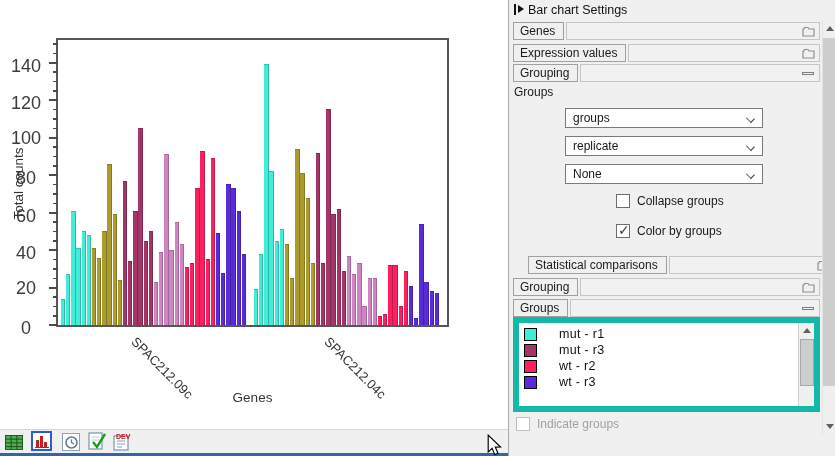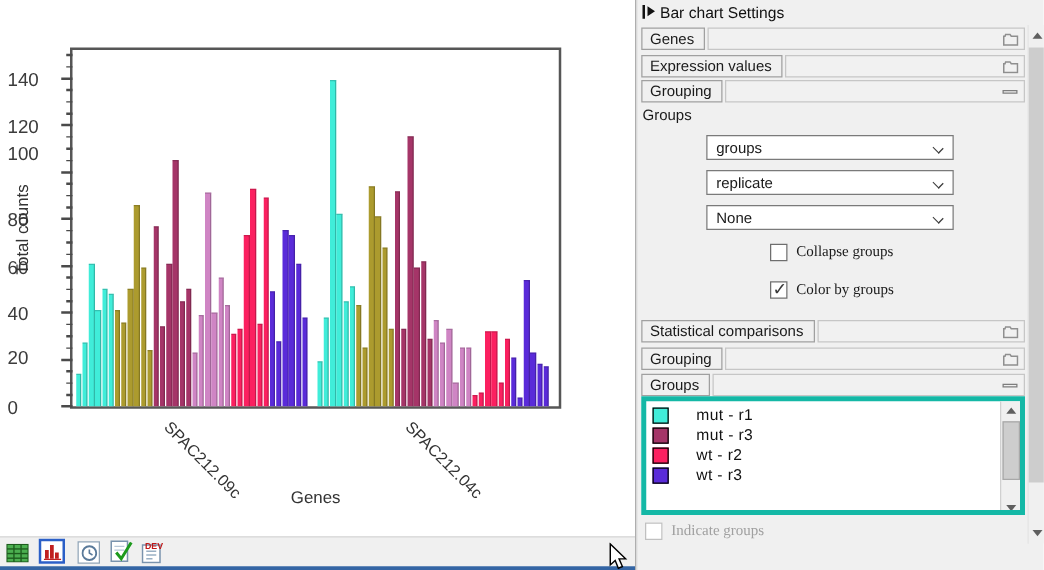--- a/index.html
+++ b/index.html
@@ -5,21 +5,21 @@
   * { margin:0; padding:0; box-sizing:border-box; }
   html,body { width:835px; height:456px; overflow:hidden; }
   body { font-family:"Liberation Sans", sans-serif; font-size:12px; color:#1a1a1a; background:#fff; }
   .app { position:relative; width:835px; height:456px; background:#fff; }
 
   
   .chart-pane { position:absolute; left:0; top:0; width:508px; height:429px; background:#fff; }
   .plot-box { position:absolute; left:56px; top:38px; width:393px; height:289px; border:2px solid #565656; background:#fff; }
   .bar { position:absolute; border-top:1px solid rgba(0,0,0,0.18); border-right:1px solid rgba(0,0,0,0.22); }
   .ytick { position:absolute; background:#4a4a4a; height:2px; }
-  .ytick-label { position:absolute; width:40px; text-align:left; font-size:15px; color:#3c3c3c; }
+  .ytick-label { position:absolute; width:40px; text-align:center; font-size:18px; color:#3c3c3c; }
   .y-axis-title { position:absolute; left:-62px; top:176px; width:160px; text-align:center; font-size:13.5px; color:#333;
                   transform:rotate(-90deg); transform-origin:center; }
   .x-axis-title { position:absolute; left:160px; top:390px; width:185px; text-align:center; font-size:13.5px; color:#333; }
   .gene-label { position:absolute; font-size:13px; color:#333; white-space:nowrap;
                 transform:rotate(45deg); transform-origin:0 0; }
 
   
   .view-toolbar { position:absolute; left:0; top:429px; width:508px; height:24px; background:#f0f0f0; border-top:1px solid #d6d6d6; }
   .view-toolbar .ticon { position:absolute; top:2px; display:inline-block; }
   .focus-strip { position:absolute; left:0; top:453px; width:508px; height:3px; background:#3465a4; }
@@ -40,26 +40,26 @@
   .section { position:absolute; left:3px; width:307px; height:18px; display:flex; }
   .section .label-box { height:18px; padding:1px 8px 0 6px; background:#f0f0f0; border:1px solid #a0a0a0; white-space:nowrap; }
   .section .fill-box { flex:1; height:18px; margin-left:2px; background:#f1f1f1; border:1px solid #c6c6c6; position:relative; }
   .folder-icon { position:absolute; right:4px; top:3px; width:13px; height:11px; }
   .minus-icon { position:absolute; right:5px; top:7px; width:12px; height:3px; border:1px solid #7e7e7e; background:#f0f0f0; }
 
   .group-label { position:absolute; left:4px; top:85px; }
   .dropdown { position:absolute; left:55px; width:198px; height:20px; background:#fff; border:1px solid #7a7a7a; padding:2px 22px 0 7px; }
   .dd-chevron { position:absolute; right:8px; top:6px; width:7px; height:7px; border-right:1.4px solid #3a3a3a; border-bottom:1.4px solid #3a3a3a; transform:rotate(45deg) scale(1,0.8); }
 
-  .checkbox-row { position:absolute; display:flex; align-items:flex-end;font-family:Liberation Serif, serif; }
+  .checkbox-row { position:absolute; display:flex; align-items:flex-end; }
   .cbox { width:14px; height:14px; background:#fff; border:1px solid #6e6e6e; position:relative; margin-right:7px; flex:none; }
   .cbox .mark { position:absolute; left:1px; top:-3px; font-size:14px; color:#3a3a3a; }
   .cbox.disabled { border-color:#c0c0c0; }
 
-  .groups-list { position:absolute; left:3px; top:317px; width:307px; height:95px; background:#fff; border:4px solid #14b8a6; overflow:hidden; }
+  .groups-list { position:absolute; left:3px; top:317px; width:307px; height:95px; background:#fff; border:6px solid #14b8a6; overflow:hidden; }
   .legend-row { height:16px; display:flex; align-items:center; padding-left:5px; }
   .legend-swatch { width:13px; height:13px; border:1px solid #000; margin-right:22px; flex:none; }
   .legend-text { font-size:12.5px; color:#111; letter-spacing:0.3px; }
 
   
   .sb-track { position:absolute; background:#f0f0f0; }
   .sb-thumb { position:absolute; background:#cdcdcd; }
   .sb-arrow { position:absolute; width:0; height:0; }
   .arr-up { border-left:4px solid transparent; border-right:4px solid transparent; border-bottom:5px solid #5f5f5f; }
   .arr-down { border-left:4px solid transparent; border-right:4px solid transparent; border-top:5px solid #5f5f5f; }
@@ -83,21 +83,21 @@
         <div class="ytick-label" style="left: 6px; top: 318px;">0</div>
         <div class="ytick" style="left: 49px; top: 286.5px; width: 9px;"></div>
         <div class="ytick-label" style="left: 6px; top: 278px;">20</div>
         <div class="ytick" style="left: 49px; top: 249px; width: 9px;"></div>
         <div class="ytick-label" style="left: 6px; top: 243px;">40</div>
         <div class="ytick" style="left: 49px; top: 211.5px; width: 9px;"></div>
         <div class="ytick-label" style="left: 6px; top: 205.5px;">60</div>
         <div class="ytick" style="left: 49px; top: 174px; width: 9px;"></div>
         <div class="ytick-label" style="left: 6px; top: 168px;">80</div>
         <div class="ytick" style="left: 49px; top: 136.5px; width: 9px;"></div>
-        <div class="ytick-label" style="left: 6px; top: 115px;">100</div>
+        <div class="ytick-label" style="left: 6px; top: 128px;">100</div>
         <div class="ytick" style="left: 49px; top: 99px; width: 9px;"></div>
         <div class="ytick-label" style="left: 6px; top: 93px;">120</div>
         <div class="ytick" style="left: 49px; top: 61.5px; width: 9px;"></div>
         <div class="ytick-label" style="left: 6px; top: 55.5px;">140</div>
         <div class="ytick" style="left: 53px; top: 315.125px; width: 5px; height: 1.5px;"></div>
         <div class="ytick" style="left: 53px; top: 305.75px; width: 5px; height: 1.5px;"></div>
         <div class="ytick" style="left: 53px; top: 296.375px; width: 5px; height: 1.5px;"></div>
         <div class="ytick" style="left: 53px; top: 277.625px; width: 5px; height: 1.5px;"></div>
         <div class="ytick" style="left: 53px; top: 268.25px; width: 5px; height: 1.5px;"></div>
         <div class="ytick" style="left: 53px; top: 258.875px; width: 5px; height: 1.5px;"></div>
@@ -306,21 +306,21 @@
       <span class="cbox"></span>
       <span>Collapse groups</span>
     </div>
     <div class="checkbox-row" style="left:106px; top:224px;">
       <span class="cbox">
           <span class="mark">✓</span>
         </span>
       <span>Color by groups</span>
     </div>
 
-    <div class="section" style="top:256px;">
+    <div class="section" style="top:256px;margin-left:15px;">
       <span class="label-box">Statistical comparisons</span>
       <span class="fill-box">
         <svg class="folder-icon" viewBox="0 0 13 11">
             <path d="M1 3 L1 10 L12 10 L12 3 L7 3 L6 1.5 L2.5 1.5 L2 3 Z" fill="none" stroke="#8f8f8f" stroke-width="1.2"></path>
           </svg>
       </span>
     </div>
     <div class="section" style="top:278px;">
       <span class="label-box">Grouping</span>
       <span class="fill-box">

